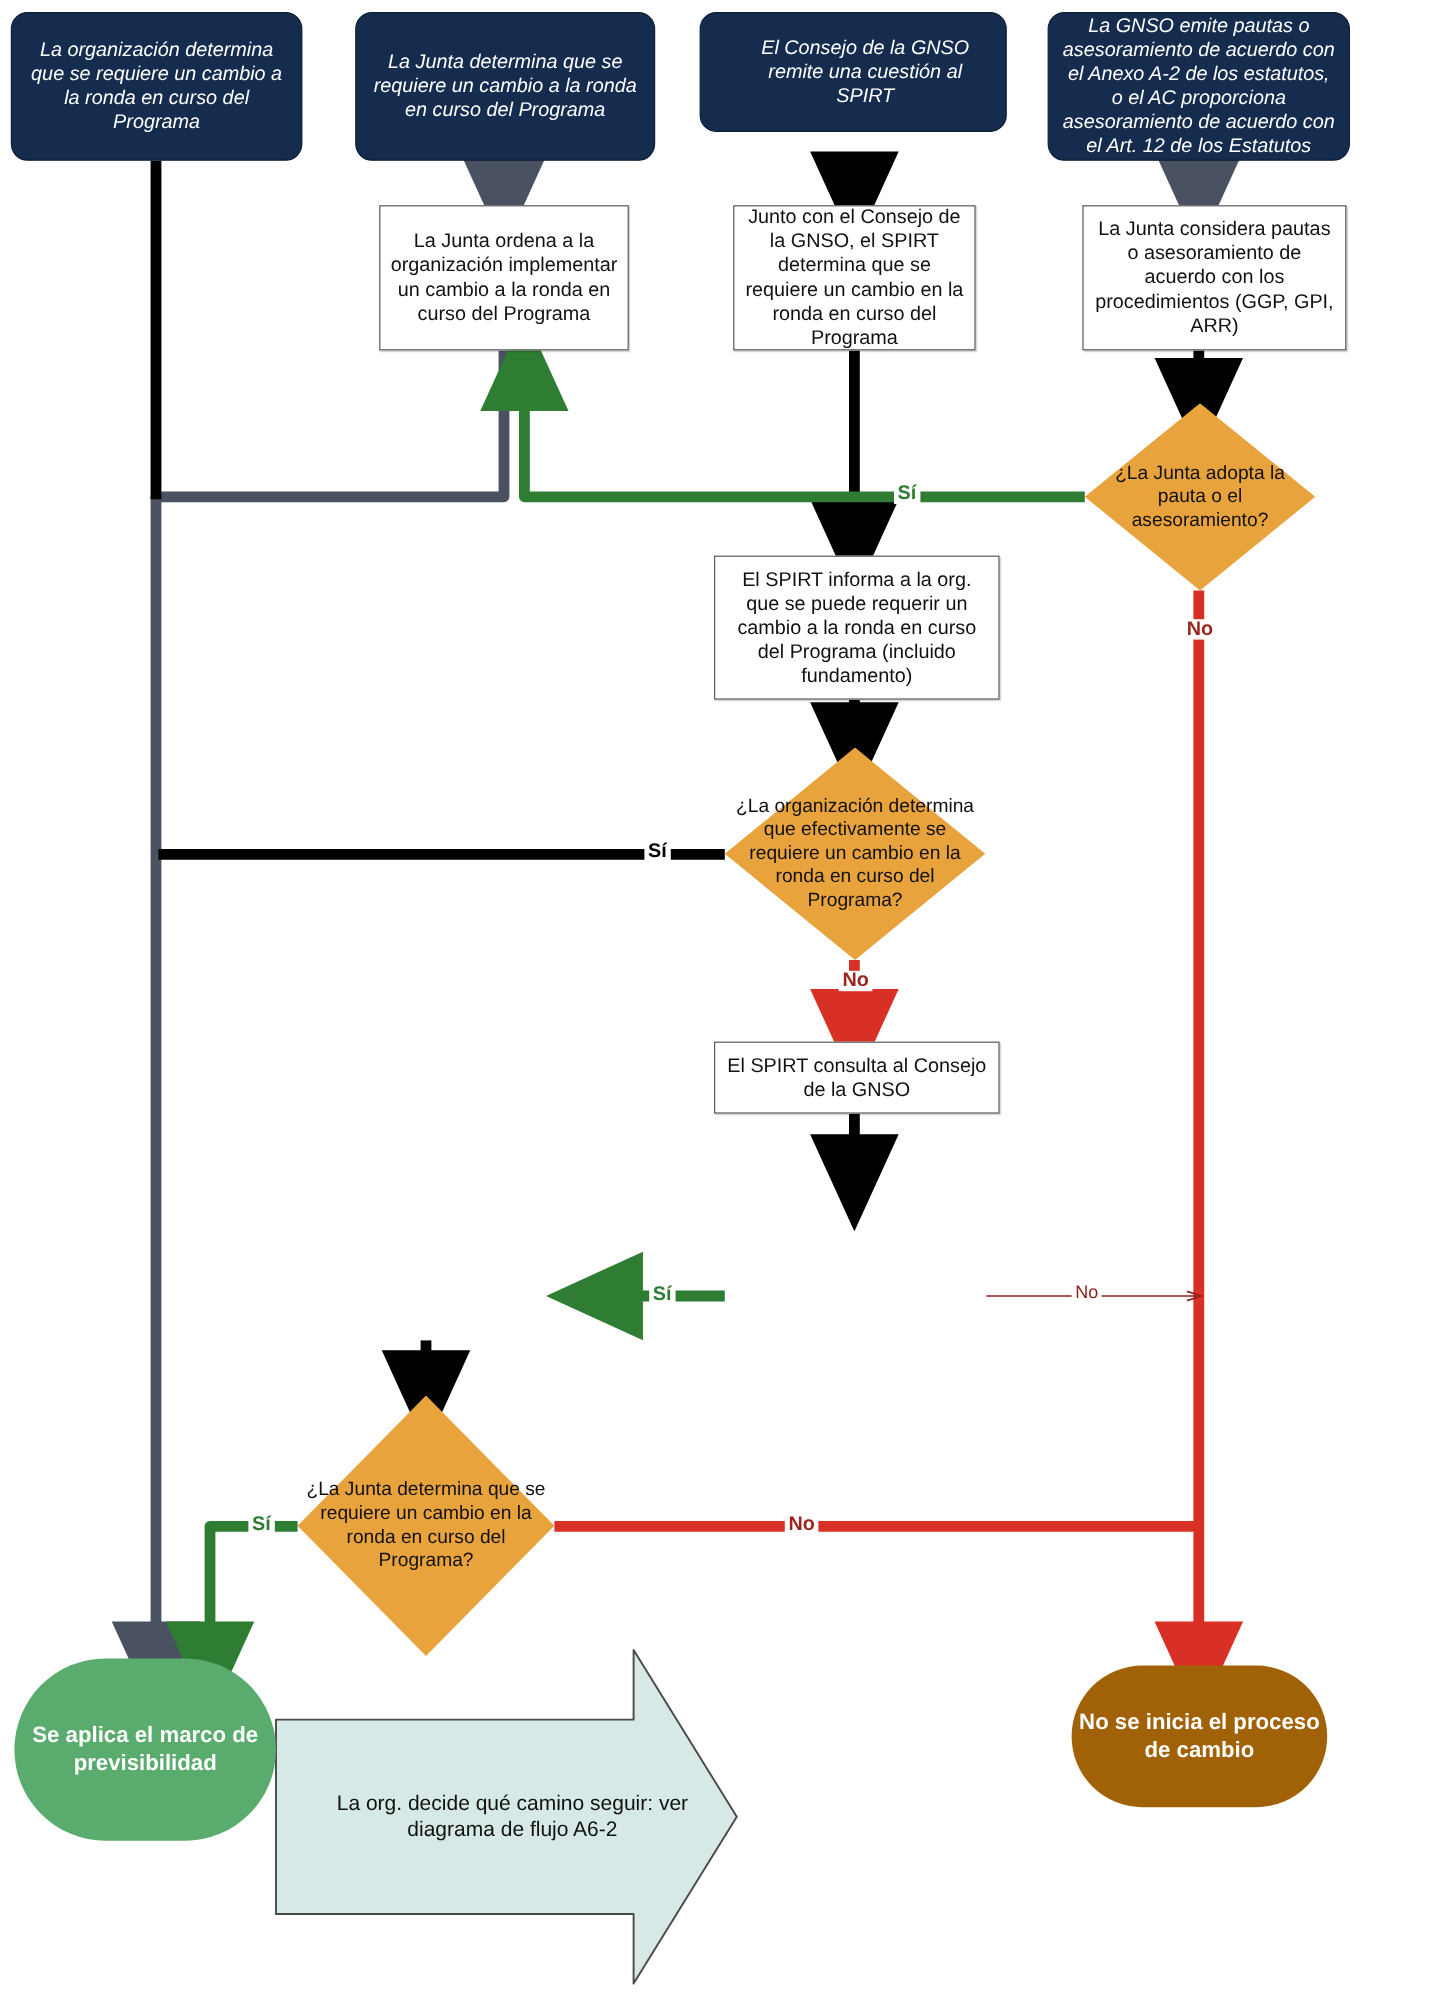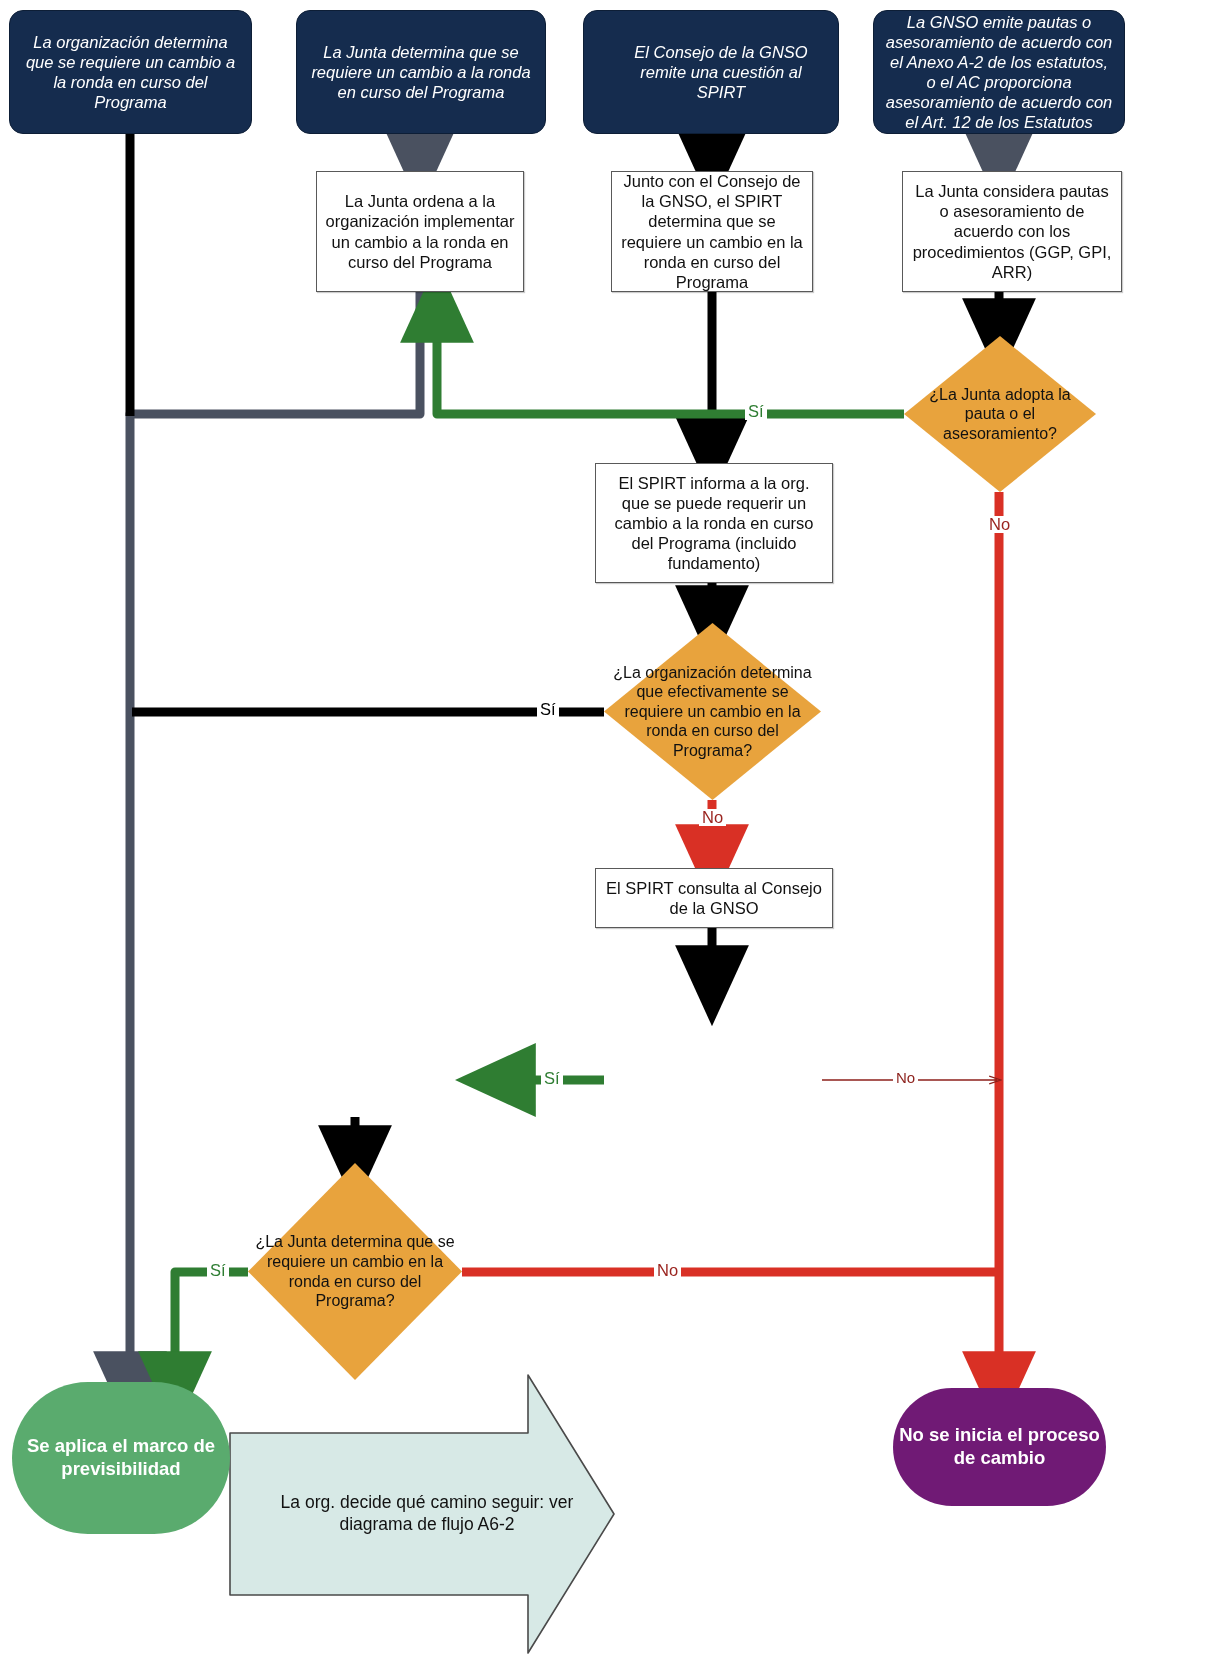--- a/index.html
+++ b/index.html
@@ -22,29 +22,29 @@
   .diamond{color:#111111;font-size:16px;}
   .diamond .dshape{position:absolute;left:0;top:0;width:100%;height:100%;
       background:#e8a33d;
       -webkit-clip-path:polygon(50% 0,100% 50%,50% 100%,0 50%);
       clip-path:polygon(50% 0,100% 50%,50% 100%,0 50%);}
   .diamond .txt{position:relative;z-index:2;padding:0 6px;}
 
   
   .pill{border-radius:999px;color:#ffffff;font-weight:bold;font-size:18.5px;}
   .pill-green{background:#5aab6e;}
-  .pill-red{background:#701a75;}
+  .pill-red{background:#a16207;}
 
   
   .blockarrow{position:absolute;}
   .blockarrow .ba-txt{position:absolute;z-index:3;left:34px;top:0;width:330px;height:100%;
       display:flex;align-items:center;justify-content:center;text-align:center;
       font-size:17.5px;color:#111111;line-height:1.25;}
 
-  .edgelabel{position:absolute;font-weight:normal;font-size:16.5px;z-index:6;
+  .edgelabel{position:absolute;font-weight:bold;font-size:16.5px;z-index:6;
       background:#ffffff;padding:0 3px;line-height:1;}
   .lab-green{color:#2e7d32;}
   .lab-red{color:#9b2520;}
   .lab-black{color:#000000;}
   .lab-thin{color:#8c1f1a;font-weight:normal;font-size:15px;}
 </style>
 </head>
 <body>
 
 <div id="stage">
@@ -115,21 +115,21 @@
   <span class="edgelabel lab-red" style="left:654px;top:1262px;">No</span>
 
   <div class="node start" style="left:9px;top:10px;width:243px;height:124px;">
     <span class="txt">La organización determina que se requiere un cambio a la ronda en curso del Programa</span>
   </div>
 
   <div class="node start" style="left:296px;top:10px;width:250px;height:124px;">
     <span class="txt">La Junta determina que se requiere un cambio a la ronda en curso del Programa</span>
   </div>
 
-  <div class="node start" style="left:583px;top:10px;width:256px;height:124px;padding-left:30px;">
+  <div class="node start" style="left:583px;top:10px;width:256px;height:100px;padding-left:30px;">
     <span class="txt">El Consejo de la GNSO remite una cuestión al SPIRT</span>
   </div>
 
   <div class="node start" style="left:873px;top:10px;width:252px;height:124px;">
     <span class="txt">La GNSO emite pautas o asesoramiento de acuerdo con el Anexo A-2 de los estatutos, o el AC proporciona asesoramiento de acuerdo con el Art. 12 de los Estatutos</span>
   </div>
 
   <div class="node proc" style="left:316px;top:171px;width:208px;height:121px;">
     <span class="txt">La Junta ordena a la organización implementar un cambio a la ronda en curso del Programa</span>
   </div>

